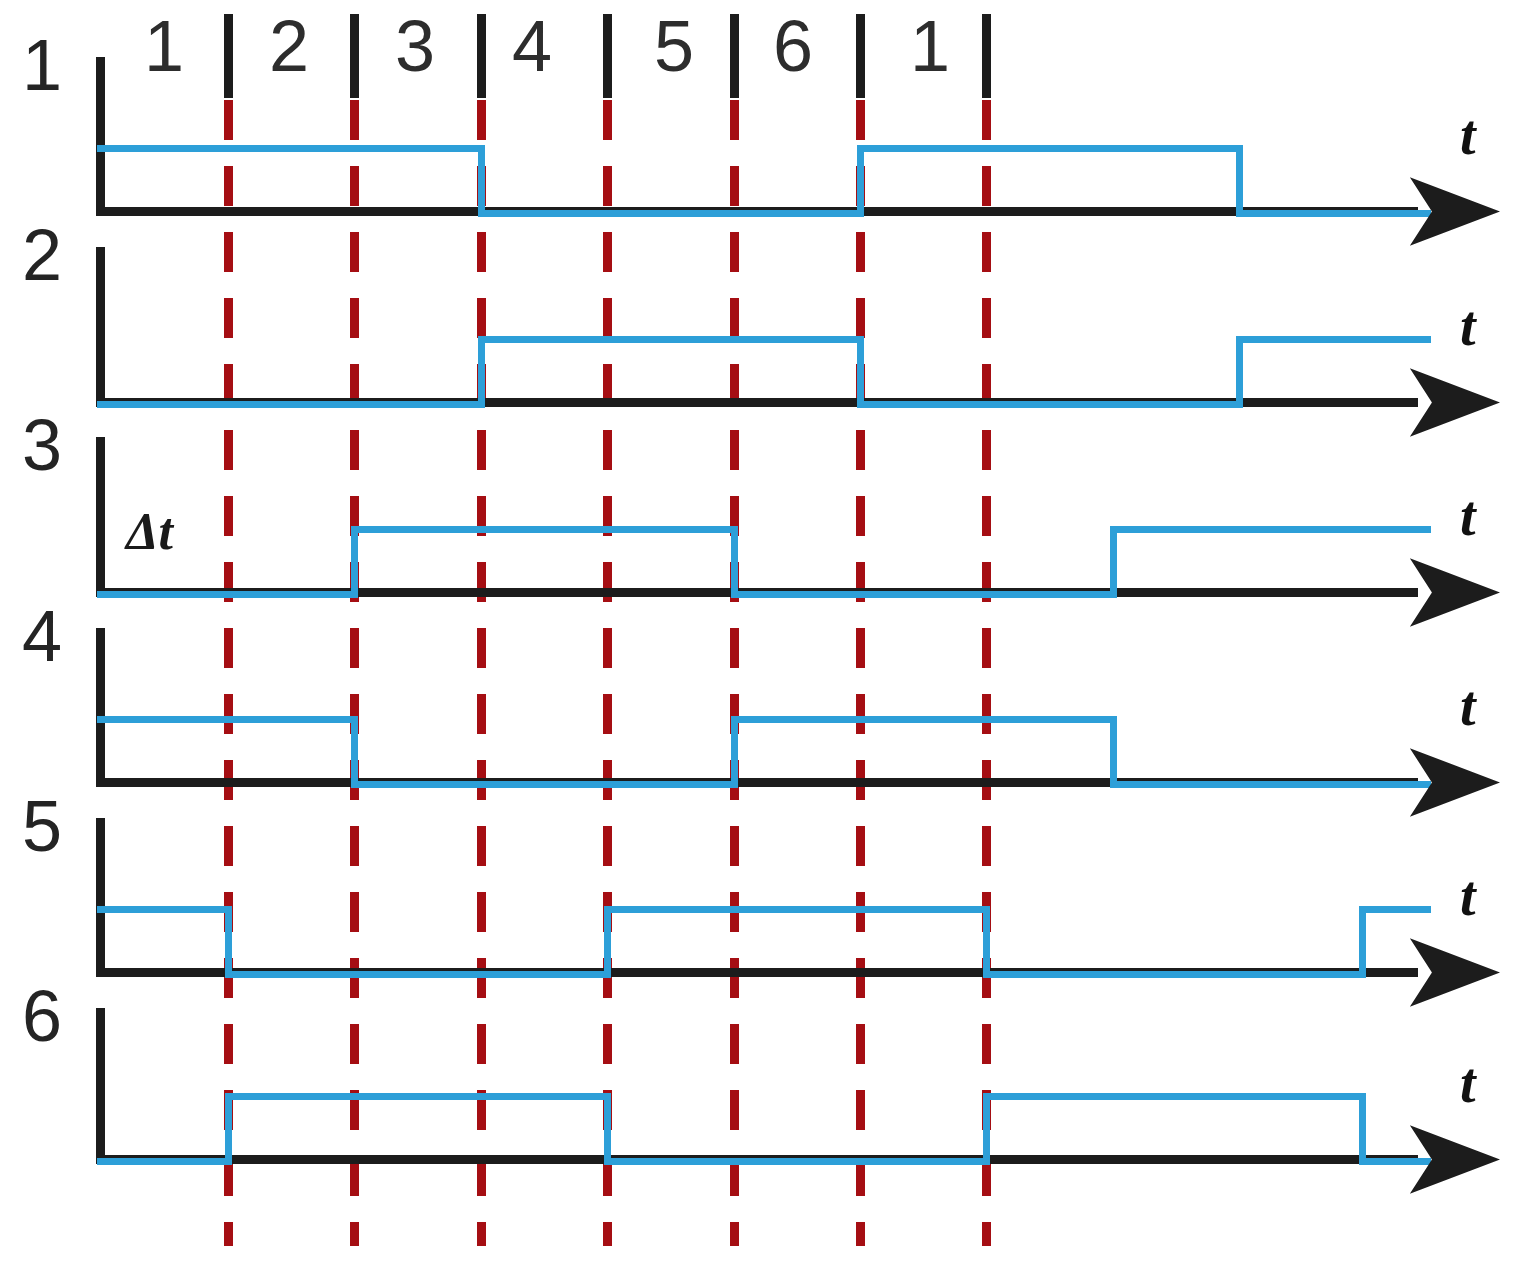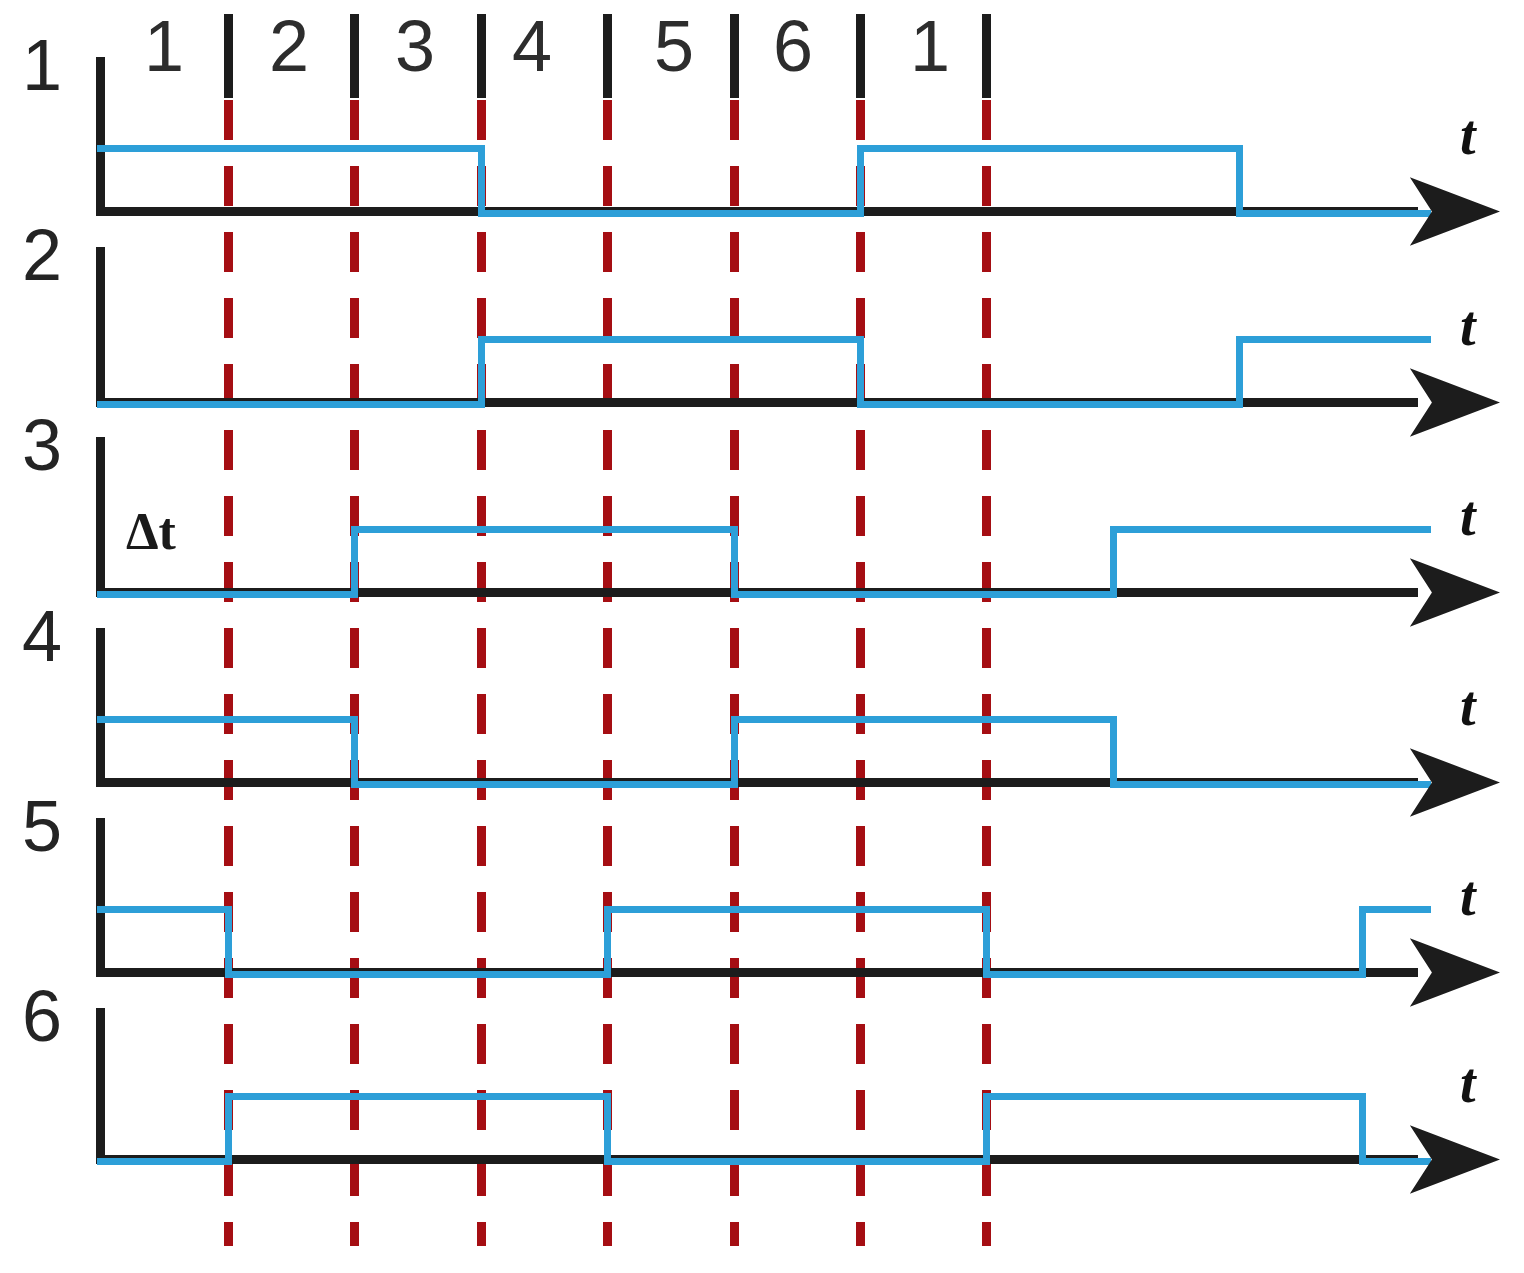--- a/index.html
+++ b/index.html
@@ -9,21 +9,21 @@
   .dash-line{position:absolute;}
   .interval-label{position:absolute;transform:translateX(-50%);
       font-size:72px;line-height:1;font-weight:400;color:#2d2d2d;}
   .row-label{position:absolute;font-size:72px;line-height:1;
       font-weight:400;color:#242424;}
   .axis-v,.axis-h{position:absolute;}
   .arrow-head{position:absolute;}
   .t-label{position:absolute;font-family:"Liberation Serif",serif;
       font-style:italic;font-weight:bold;font-size:56px;line-height:1;color:#111;}
   .delta-label{position:absolute;font-family:"Liberation Serif",serif;
-      font-weight:bold;font-size:52px;line-height:1;color:#1a1a1a;}
+      font-style:italic;font-weight:bold;font-size:52px;line-height:1;color:#1a1a1a;}
   .sig{position:absolute;}
 </style>
 </head>
 <body>
 
 <div id="diagram" style="width: 1524px; height: 1273px;">
   <div class="delta-label" style="left: 126px; top: 506px;">Δt</div>
 <div class="tick" style="left: 223.5px; top: 14px; width: 9px; height: 84px; background: rgb(28, 28, 28);"></div>
     <div class="tick" style="left: 349.5px; top: 14px; width: 9px; height: 84px; background: rgb(28, 28, 28);"></div>
     <div class="tick" style="left: 476.5px; top: 14px; width: 9px; height: 84px; background: rgb(28, 28, 28);"></div>

